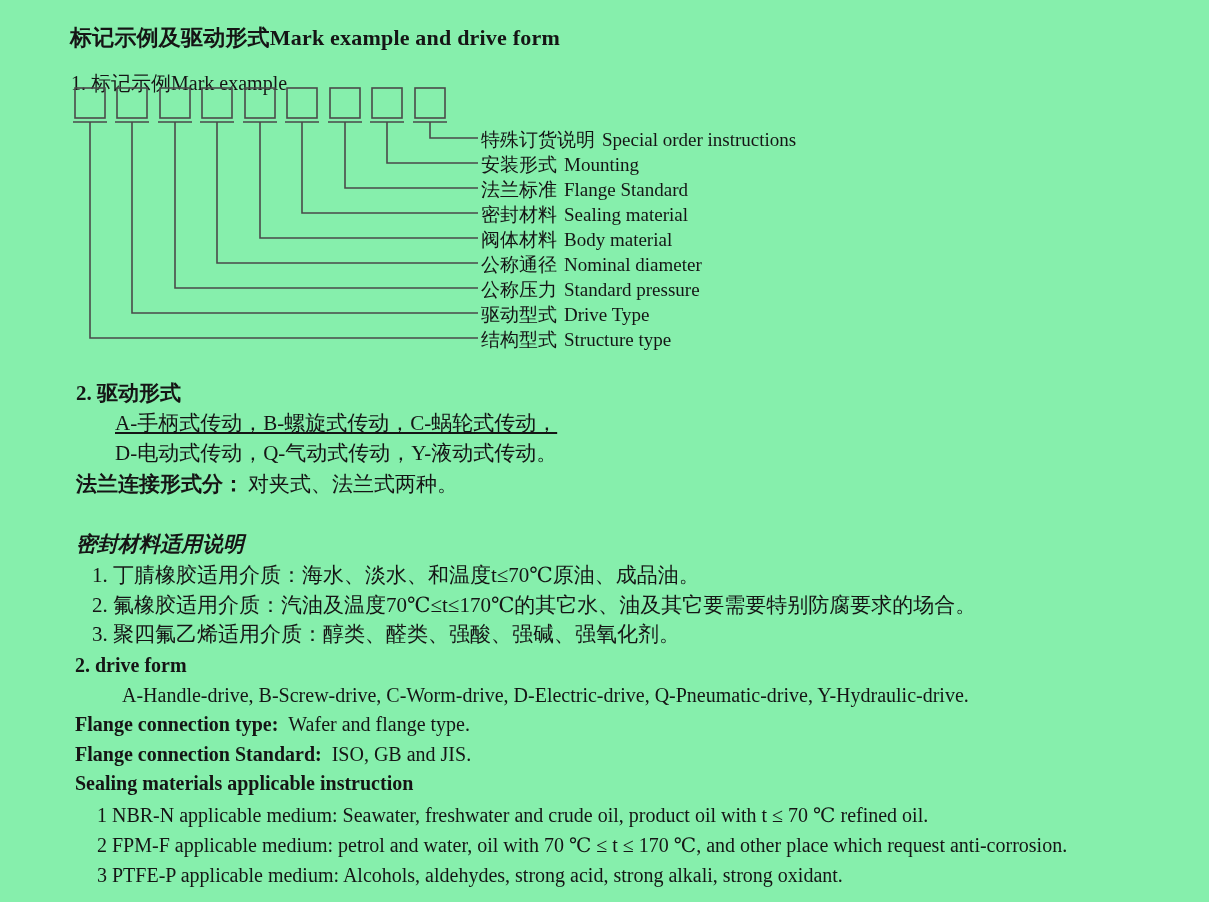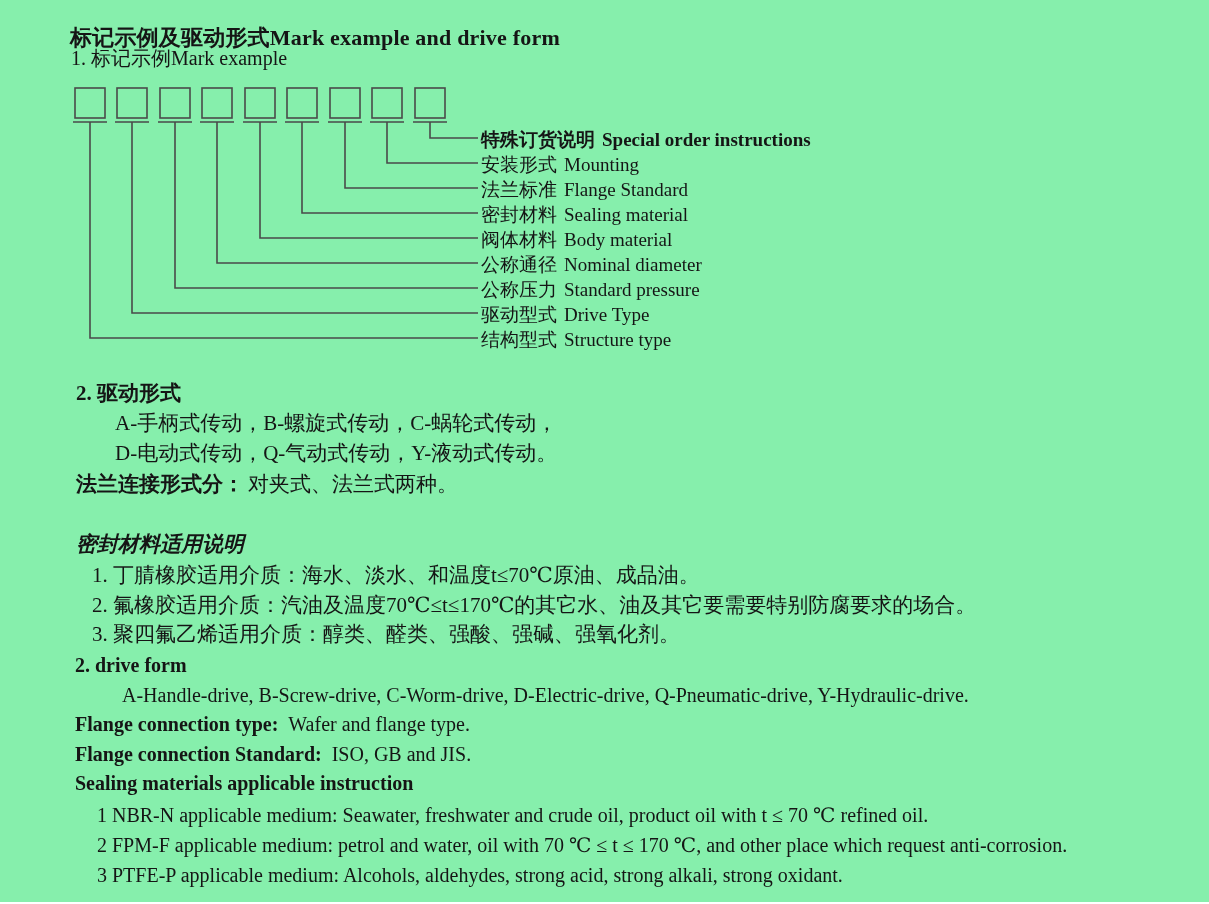--- a/index.html
+++ b/index.html
@@ -38,21 +38,21 @@
   .en-mixed .lbl { font-size: 20px; font-weight: bold; }
   .en-mixed .txt { font-size: 20px; margin-left: 10px; }
   svg { display: block; }
 </style>
 </head>
 <body>
 
 <div class="page">
 
   <div class="abs title" style="left:70px; top:23px;">标记示例及驱动形式Mark example and drive form</div>
-  <div class="abs subtitle" style="left:71px; top:45px;">1. 标记示例Mark example</div>
+  <div class="abs subtitle" style="left:71px; top:70px;">1. 标记示例Mark example</div>
 
   <div class="abs" style="left:60px; top:80px;">
     <svg width="430" height="270" viewBox="0 0 430 270">
       <g fill="none" stroke="#4a4a4a" stroke-width="1.6">
         <rect x="15" y="8" width="30" height="30"></rect>
         <rect x="57" y="8" width="30" height="30"></rect>
         <rect x="100" y="8" width="30" height="30"></rect>
         <rect x="142" y="8" width="30" height="30"></rect>
         <rect x="185" y="8" width="30" height="30"></rect>
         <rect x="227" y="8" width="30" height="30"></rect>
@@ -68,21 +68,21 @@
           M242 42V133H418
           M200 42V158H418
           M157 42V183H418
           M115 42V208H418
           M72 42V233H418
           M30 42V258H418"></path>
       </g>
     </svg>
   </div>
 
-  <div class="abs diagram-label" style="left:481px; top:128px;font-weight:bold;">
+  <div class="abs diagram-label" style="left:481px; top:128px;">
     <span class="zh">特殊订货说明</span><span class="en">Special order instructions</span>
   </div>
   <div class="abs diagram-label" style="left:481px; top:153px;">
     <span class="zh">安装形式</span><span class="en">Mounting</span>
   </div>
   <div class="abs diagram-label" style="left:481px; top:178px;">
     <span class="zh">法兰标准</span><span class="en">Flange Standard</span>
   </div>
   <div class="abs diagram-label" style="left:481px; top:203px;">
     <span class="zh">密封材料</span><span class="en">Sealing material</span>
@@ -97,21 +97,21 @@
     <span class="zh">公称压力</span><span class="en">Standard pressure</span>
   </div>
   <div class="abs diagram-label" style="left:481px; top:303px;">
     <span class="zh">驱动型式</span><span class="en">Drive Type</span>
   </div>
   <div class="abs diagram-label" style="left:481px; top:328px;">
     <span class="zh">结构型式</span><span class="en">Structure type</span>
   </div>
 
   <div class="abs zh-heading" style="left:76px; top:379px;">2. 驱动形式</div>
-  <div class="abs zh-body" style="left:115px; top:409px;">A-手柄式传动，B-螺旋式传动，C-蜗轮式传动，</div>
+  <div class="abs zh-body" style="left:115px; top:409px;text-decoration:underline;">A-手柄式传动，B-螺旋式传动，C-蜗轮式传动，</div>
   <div class="abs zh-body" style="left:115px; top:439px;">D-电动式传动，Q-气动式传动，Y-液动式传动。</div>
 
   <div class="abs zh-mixed" style="left:76px; top:470px;">
     <span class="lbl">法兰连接形式分：</span><span class="txt">对夹式、法兰式两种。</span>
   </div>
 
   <div class="abs zh-heading" style="left:76px; top:530px;font-style:italic;">密封材料适用说明</div>
   <div class="abs zh-body" style="left:92px; top:561px;">1. 丁腈橡胶适用介质：海水、淡水、和温度t≤70℃原油、成品油。</div>
   <div class="abs zh-body" style="left:92px; top:591px;">2. 氟橡胶适用介质：汽油及温度70℃≤t≤170℃的其它水、油及其它要需要特别防腐要求的场合。</div>
   <div class="abs zh-body" style="left:92px; top:620px;">3. 聚四氟乙烯适用介质：醇类、醛类、强酸、强碱、强氧化剂。</div>

